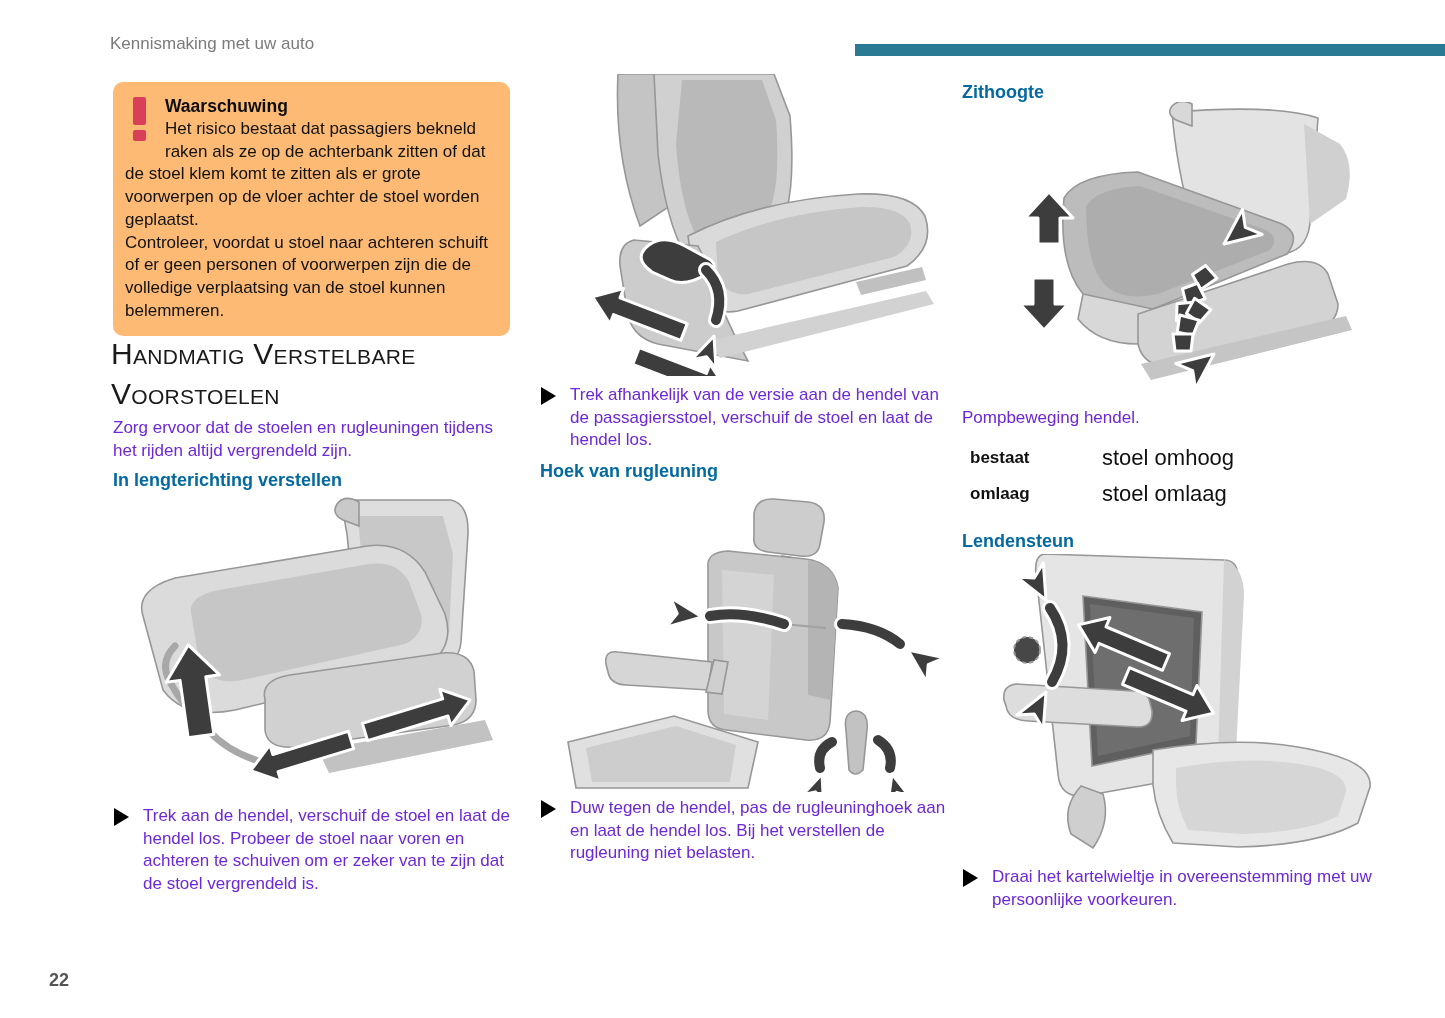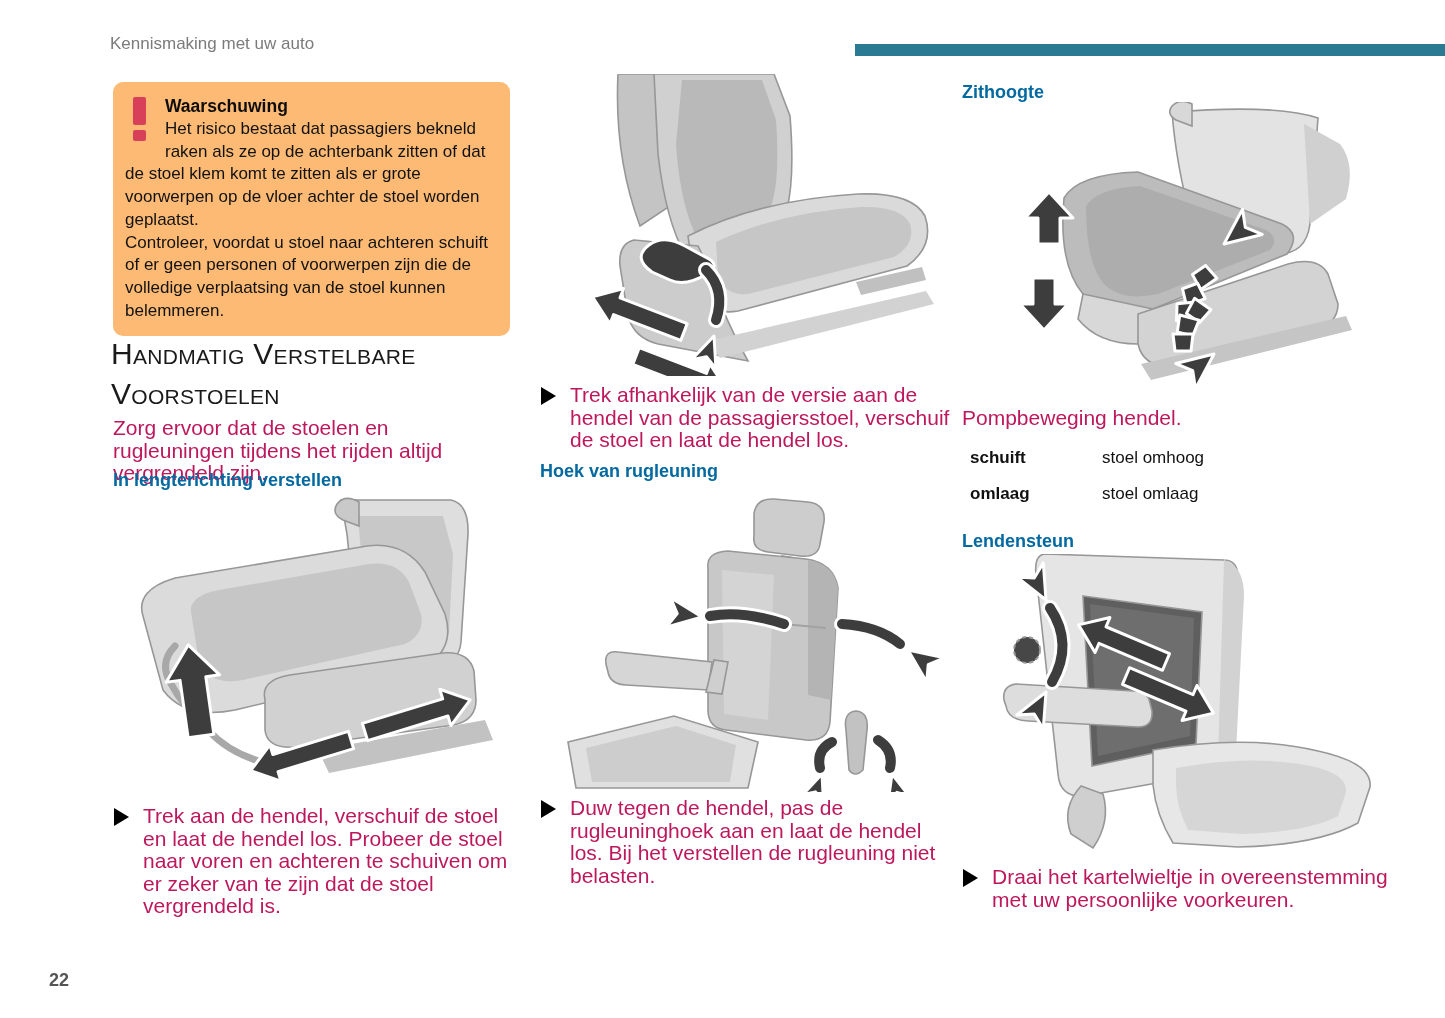--- a/index.html
+++ b/index.html
@@ -3,21 +3,21 @@
 <meta charset="utf-8">
 <style>
   * { margin:0; padding:0; box-sizing:border-box; }
   html,body { background:#ffffff; }
   #page {
     position:relative; width:1445px; height:1018px;
     background:#ffffff; overflow:hidden;
     font-family:"Liberation Sans", sans-serif; color:#111;
   }
   .abs { position:absolute; }
-  .body-text { font-size:21px; line-height:22.5px; color:#be185d; }
+  .body-text { font-size:17px; line-height:22.5px; color:#6d28d9; }
 
   
   .breadcrumb { left:110px; top:34px; font-size:17px; color:#7b7b7b; }
   .teal-bar { left:855px; top:44px; width:590px; height:12px; background:#2b7a94; }
 
   
   .warning-box {
     left:113px; top:82px; width:397px;
     background:#fdba74; border-radius:10px;
     padding:13px 14px 14px 12px;
@@ -50,21 +50,21 @@
   }
   .bullet-left  { left:113px; top:805px; width:404px; }
   .bullet-mid1  { left:540px; top:384px; width:410px; }
   .subhead-mid  { left:540px; top:461px; }
   .bullet-mid2  { left:540px; top:797px; width:410px; }
   .head-zit     { left:962px; top:82px; }
   .pump-label   { left:962px; top:407px; width:420px; }
   .spec-table   { left:970px; top:447px; width:370px; }
   .spec-row     { display:flex; margin-bottom:14px; }
   .spec-term    { width:132px; font-size:17px; font-weight:bold; line-height:22px; }
-  .spec-desc    { font-size:17px; line-height:22px; }
+  .spec-desc    { font-size:22px; line-height:22px; }
   .head-lumbar  { left:962px; top:531px; }
   .bullet-right { left:962px; top:866px; width:432px; }
 
   .page-number { left:49px; top:970px; font-size:18px; font-weight:bold; color:#555; }
 
   
   .illus { display:block; }
   .ill-1 { left:113px; top:494px; }
   .ill-2 { left:556px; top:74px; }
   .ill-3 { left:986px; top:102px; }
@@ -194,21 +194,21 @@
     <polygon class="arw" transform="translate(228,252) rotate(142)" points="0,0 36,-16 27,0 36,16"></polygon>
     <polygon class="arw" transform="translate(207,216) rotate(-55)" points="0,-8 17,-10 17,10 0,8"></polygon>
     <polygon class="arw" transform="translate(199,232) rotate(-75)" points="0,-8 17,-10 17,10 0,8"></polygon>
     <polygon class="arw" transform="translate(197,249) rotate(-90)" points="0,-8 17,-10 17,10 0,8"></polygon>
   </svg>
 
   <p class="abs body-text pump-label">Pompbeweging hendel.</p>
 
   <div class="abs spec-table">
     <div class="spec-row">
-      <span class="spec-term">schuift</span>
+      <span class="spec-term">bestaat</span>
       <span class="spec-desc">stoel omhoog</span>
     </div>
     <div class="spec-row">
       <span class="spec-term">omlaag</span>
       <span class="spec-desc">stoel omlaag</span>
     </div>
   </div>
 
   <h2 class="abs subhead head-lumbar">Lendensteun</h2>
 

